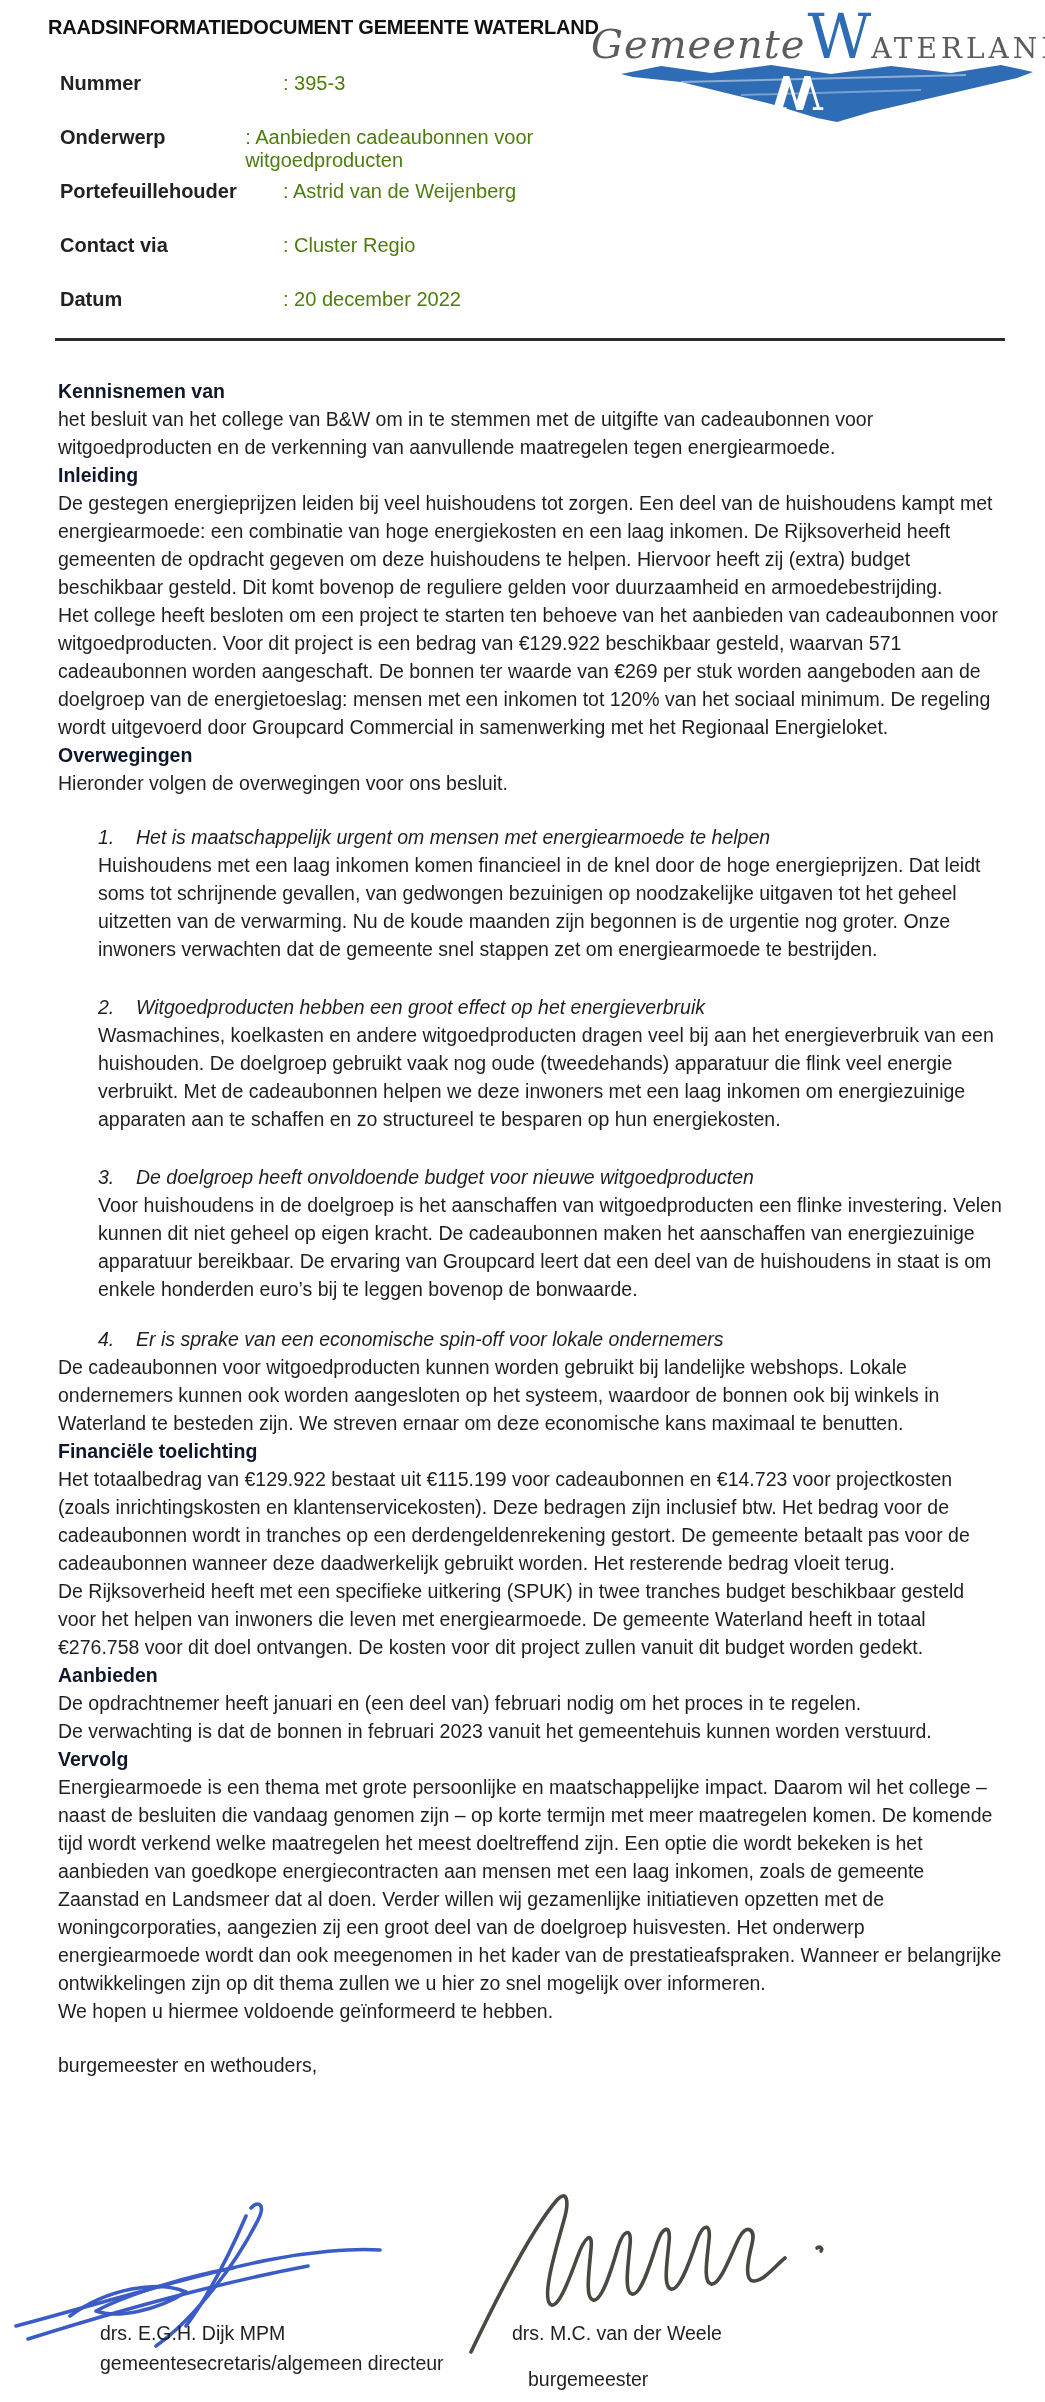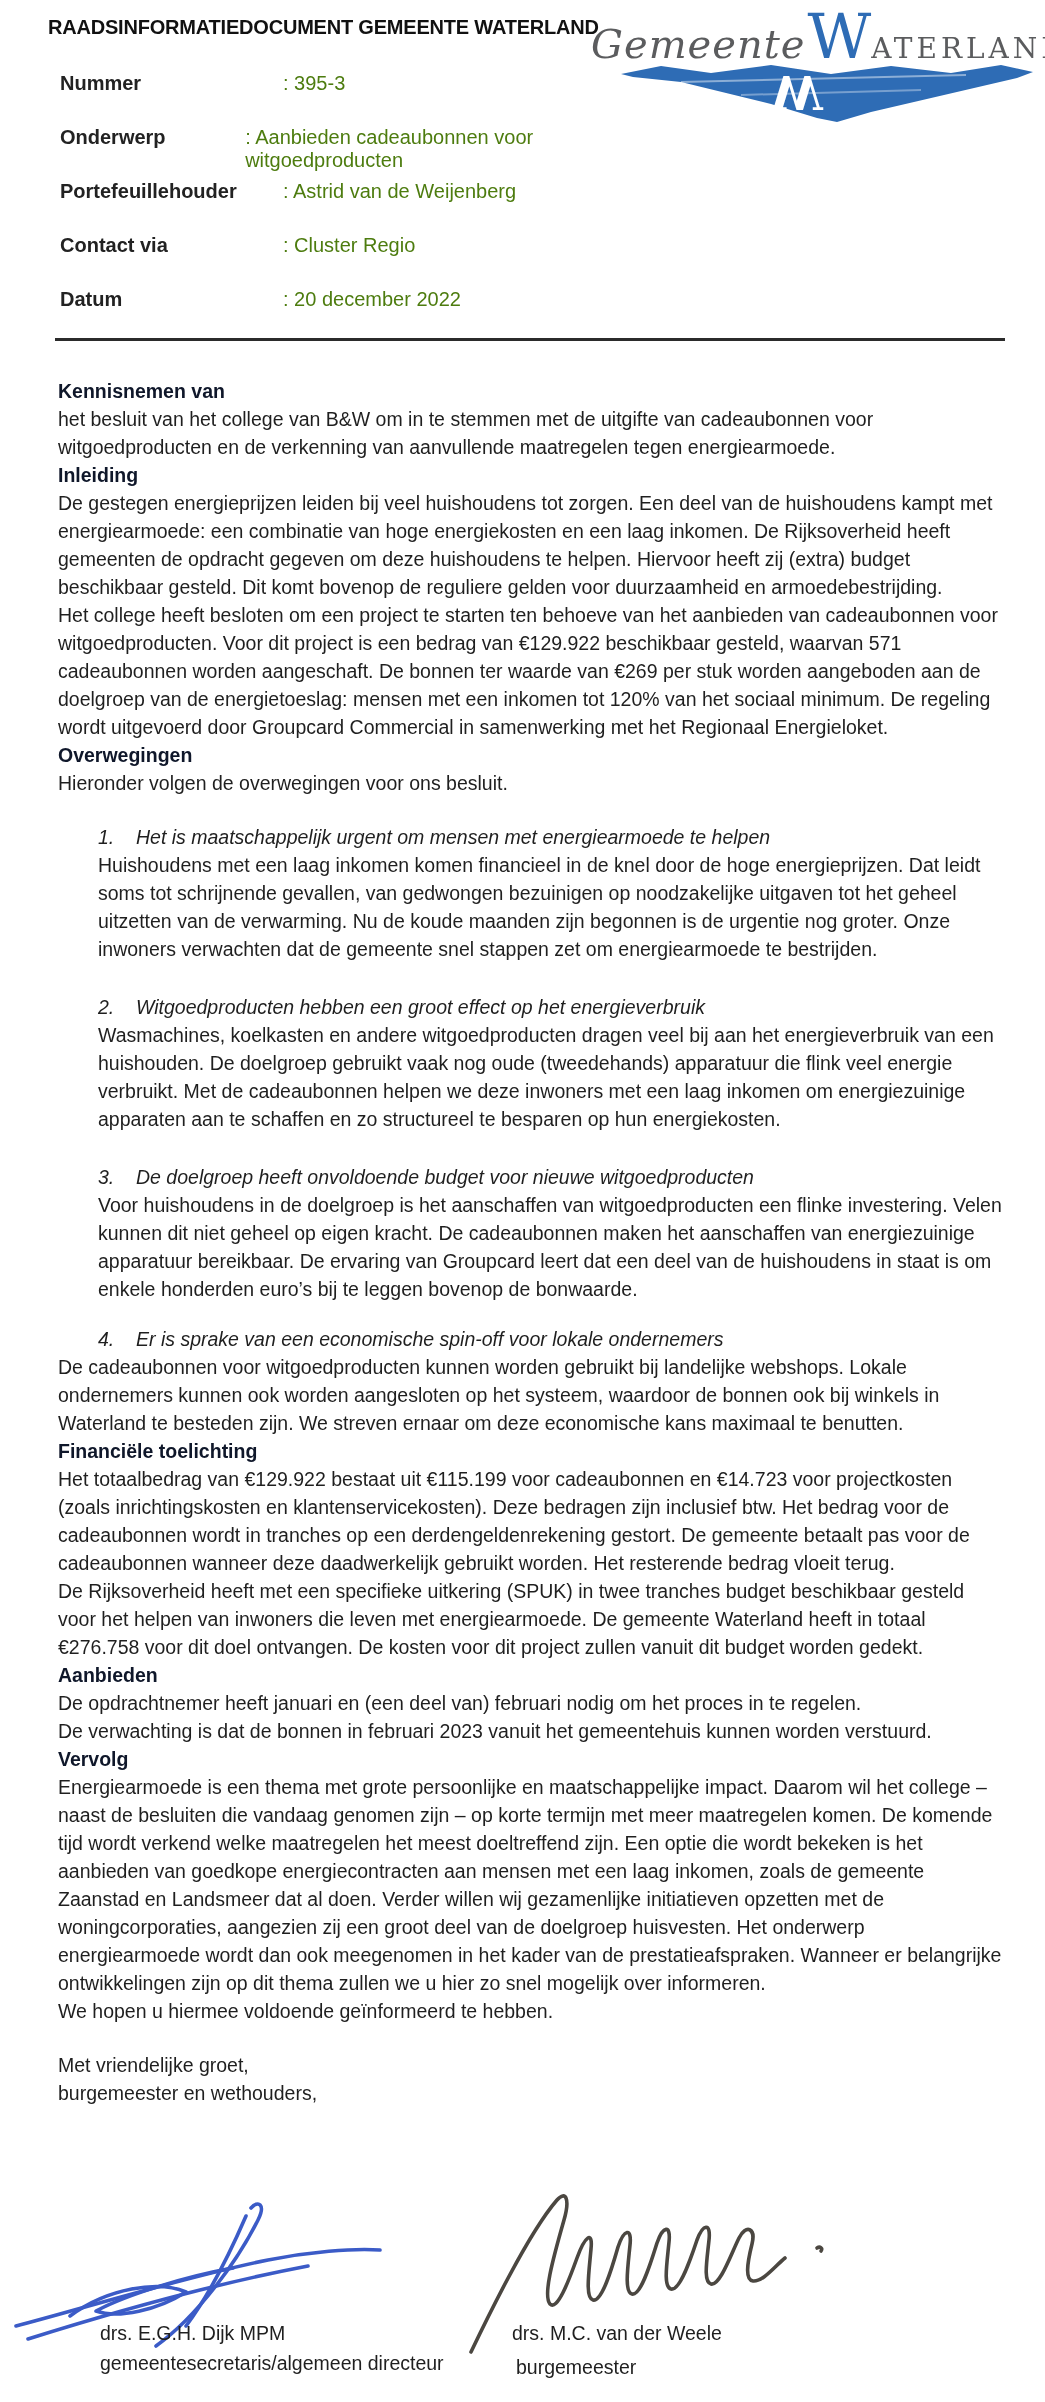--- a/index.html
+++ b/index.html
@@ -168,21 +168,20 @@
     </section>
 
     <section>
       <p class="h mt24">Vervolg</p>
       <p>Energiearmoede is een thema met grote persoonlijke en maatschappelijke impact. Daarom wil het college – naast de besluiten die vandaag genomen zijn – op korte termijn met meer maatregelen komen. De komende tijd wordt verkend welke maatregelen het meest doeltreffend zijn. Een optie die wordt bekeken is het aanbieden van goedkope energiecontracten aan mensen met een laag inkomen, zoals de gemeente Zaanstad en Landsmeer dat al doen. Verder willen wij gezamenlijke initiatieven opzetten met de woningcorporaties, aangezien zij een groot deel van de doelgroep huisvesten. Het onderwerp energiearmoede wordt dan ook meegenomen in het kader van de prestatieafspraken. Wanneer er belangrijke ontwikkelingen zijn op dit thema zullen we u hier zo snel mogelijk over informeren.</p>
     </section>
 
     <p class="mt26">We hopen u hiermee voldoende geïnformeerd te hebben.</p>
 
     <div class="mt26">
-      <p>Met vriendelijke groet,</p>
       <p>burgemeester en wethouders,</p>
     </div>
   </main>
 
   <svg class="sig sig-left" style="left:8px;top:2198px;" width="390" height="150" viewBox="0 0 390 150">
     <path d="M8 128 C70 112, 180 78, 260 62 C300 54, 345 50, 372 52"></path>
     <path d="M20 141 C90 119, 200 87, 300 68"></path>
     <path d="M62 118 C100 90, 150 82, 178 94 C150 112, 110 121, 88 113 C120 96, 180 78, 225 70"></path>
     <path d="M243 10 C250 2, 258 6, 250 22 C230 62, 190 118, 148 148"></path>
     <path d="M238 18 C225 48, 205 92, 178 128"></path>
@@ -193,17 +192,17 @@
     <path d="M352 62 C355 60, 358 62, 356 65"></path>
   </svg>
 
   <div class="sign-names">
     <div class="sign-col left">
       <p style="margin:0">drs. E.G.H. Dijk MPM</p>
       <p style="margin:0">gemeentesecretaris/algemeen directeur</p>
     </div>
     <div class="sign-col right">
       <p style="margin:0">drs. M.C. van der Weele</p>
-      <p style="margin:4px">burgemeester</p>
+      <p style="margin:16px">burgemeester</p>
     </div>
   </div>
 
 </div>
 
 </body></html>

